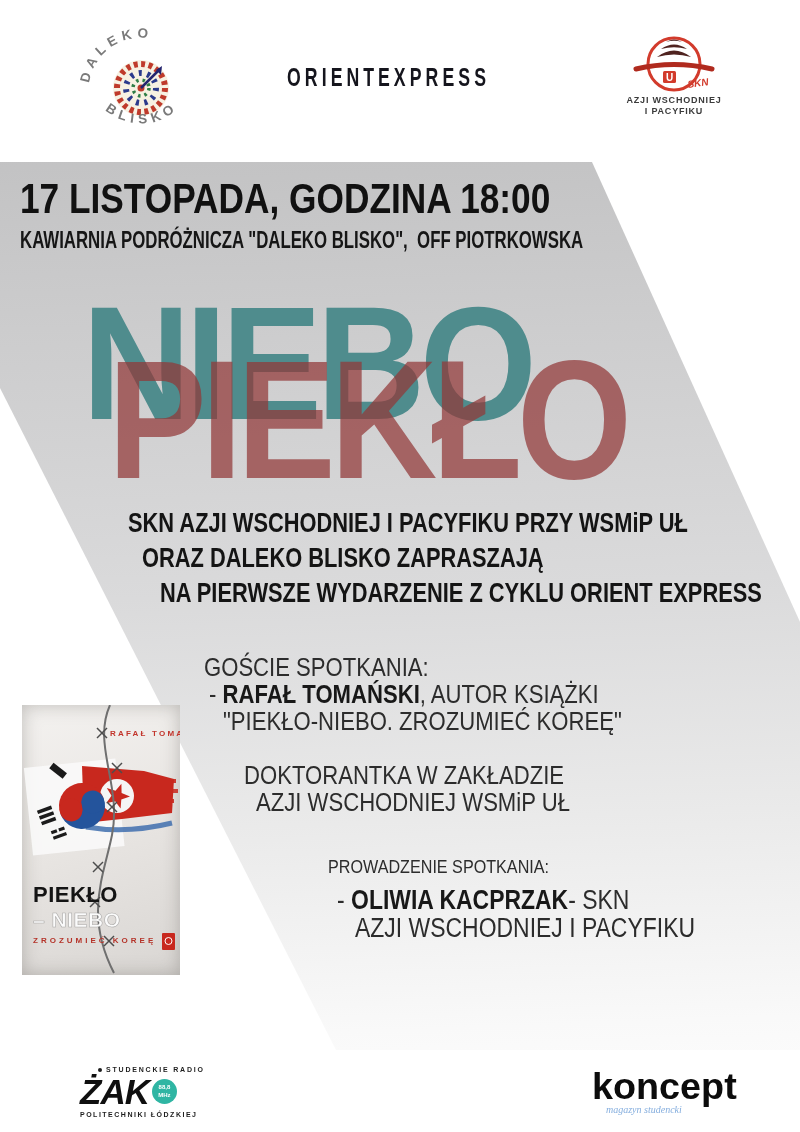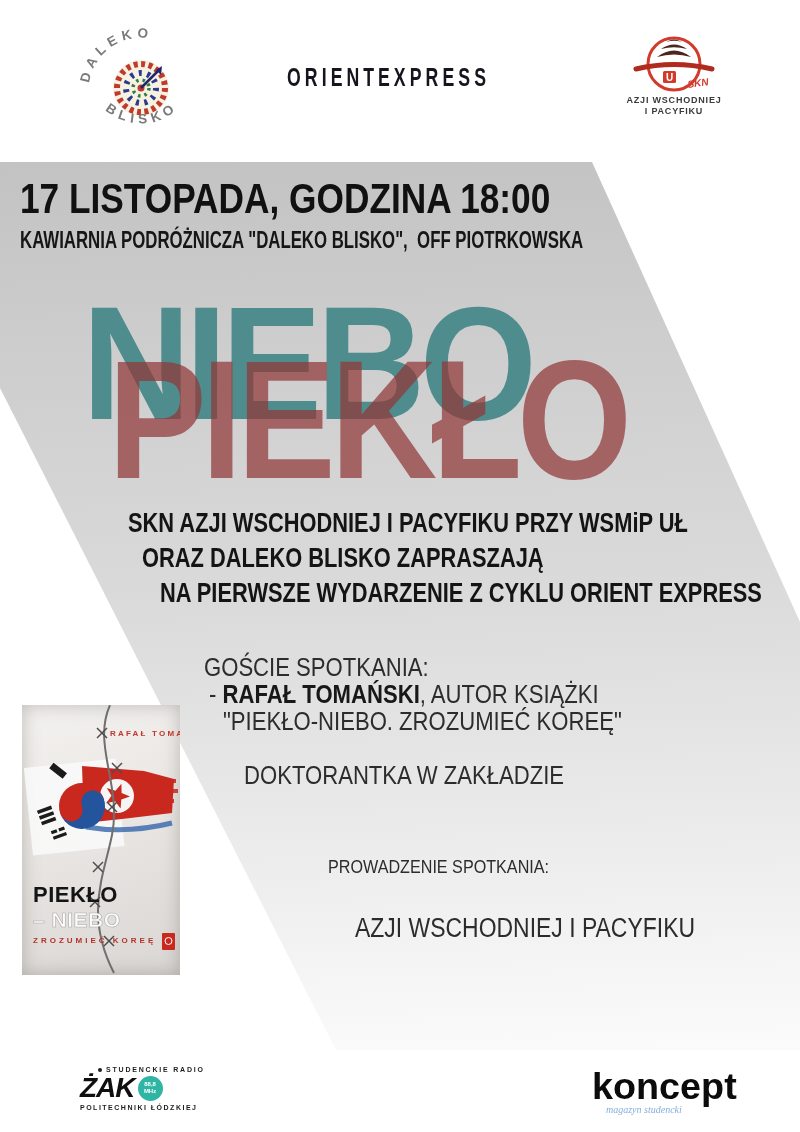--- a/index.html
+++ b/index.html
@@ -41,21 +41,21 @@
   
   .book{position:absolute;left:22px;top:705px;width:158px;height:270px;
         background:linear-gradient(160deg,#f4f2f0 0%,#e9e6e3 45%,#d9d6d3 100%);
         box-shadow:inset 0 0 18px rgba(90,85,80,0.35);}
   .book svg{position:absolute;left:0;top:0;}
   
   .zak{position:absolute;left:80px;top:1066px;width:150px;}
   .zak-top{font-size:7px;letter-spacing:1.8px;color:#1d1d1d;font-weight:bold;padding-left:18px;display:flex;align-items:center;gap:4px;}
   .dot{width:4px;height:4px;border-radius:50%;background:#1d1d1d;display:inline-block;}
   .zak-main{display:flex;align-items:center;gap:3px;margin-top:1px;}
-  .zak-name{font-size:28px;font-weight:bold;font-style:italic;letter-spacing:-1px;color:#0f0f0f;line-height:1;}
+  .zak-name{font-size:35px;font-weight:bold;font-style:italic;letter-spacing:-1px;color:#0f0f0f;line-height:1;}
   .zak-badge{width:25px;height:25px;border-radius:50%;background:#2fb5a3;color:#fff;display:flex;flex-direction:column;
              align-items:center;justify-content:center;font-size:6px;font-weight:bold;line-height:1.2;}
   .zak-bottom{font-size:7px;letter-spacing:1.5px;color:#1d1d1d;font-weight:bold;margin-top:2px;}
   .obs{position:absolute;left:285px;top:1058px;width:200px;text-align:center;}
   .obs-name{font-family:"Liberation Serif",serif;font-size:30px;font-weight:bold;color:#0d0d0d;letter-spacing:0.5px;
             display:inline-block;transform:scaleX(0.92);transform-origin:center top;position:relative;white-space:nowrap;}
   .obs-globe{position:absolute;left:1px;top:8px;}
   .obs-sub{font-size:13px;font-weight:bold;color:#0d0d0d;letter-spacing:1px;margin-top:2px;white-space:nowrap;
            display:inline-block;transform:scaleX(0.95);transform-origin:center top;}
   .koncept{position:absolute;left:592px;top:1068px;width:170px;}
@@ -151,22 +151,26 @@
   <div class="invite-line inv1"><span>SKN AZJI WSCHODNIEJ I PACYFIKU PRZY WSMiP UŁ</span></div>
   <div class="invite-line inv2"><span>ORAZ DALEKO BLISKO ZAPRASZAJĄ</span></div>
   <div class="invite-line inv3"><span>NA PIERWSZE WYDARZENIE Z CYKLU ORIENT EXPRESS</span></div>
 
   <div class="g-line gl1"><span class="cond">GOŚCIE SPOTKANIA:</span></div>
   <div class="g-line gl2">
     <span class="cond"><span>- </span><b>RAFAŁ TOMAŃSKI</b><span>, AUTOR KSIĄŻKI</span></span>
   </div>
   <div class="g-line gl3"><span class="cond">"PIEKŁO-NIEBO. ZROZUMIEĆ KOREĘ"</span></div>
   <div class="g-line gl5"><span class="cond">DOKTORANTKA W ZAKŁADZIE</span></div>
+  <div class="g-line gl6"><span class="cond">AZJI WSCHODNIEJ WSMiP UŁ</span></div>
 
   <div class="g-line hl1"><span class="cond">PROWADZENIE SPOTKANIA:</span></div>
+  <div class="g-line hl2">
+    <span class="cond"><span>- </span><b>OLIWIA KACPRZAK</b><span>- SKN</span></span>
+  </div>
   <div class="g-line hl3"><span class="cond">AZJI WSCHODNIEJ I PACYFIKU</span></div>
 
   <div class="book">
     <svg width="158" height="270" viewBox="0 0 158 270">
       <text x="88" y="31" font-size="8" font-weight="bold" fill="#c2342b" letter-spacing="2.2" font-family="Liberation Sans,sans-serif">RAFAŁ TOMAŃSKI</text>
 
       <g>
         <rect x="6" y="58" width="92" height="88" fill="#fafafa" opacity="0.85" transform="rotate(-6 52 100)"></rect>
         <path d="M60,61 L122,66 L152,74 L150,108 L100,114 L62,118 Z" fill="#c8281e"></path>
         <rect x="120" y="74" width="34" height="4" fill="#c8281e" opacity="0.9"></rect>

